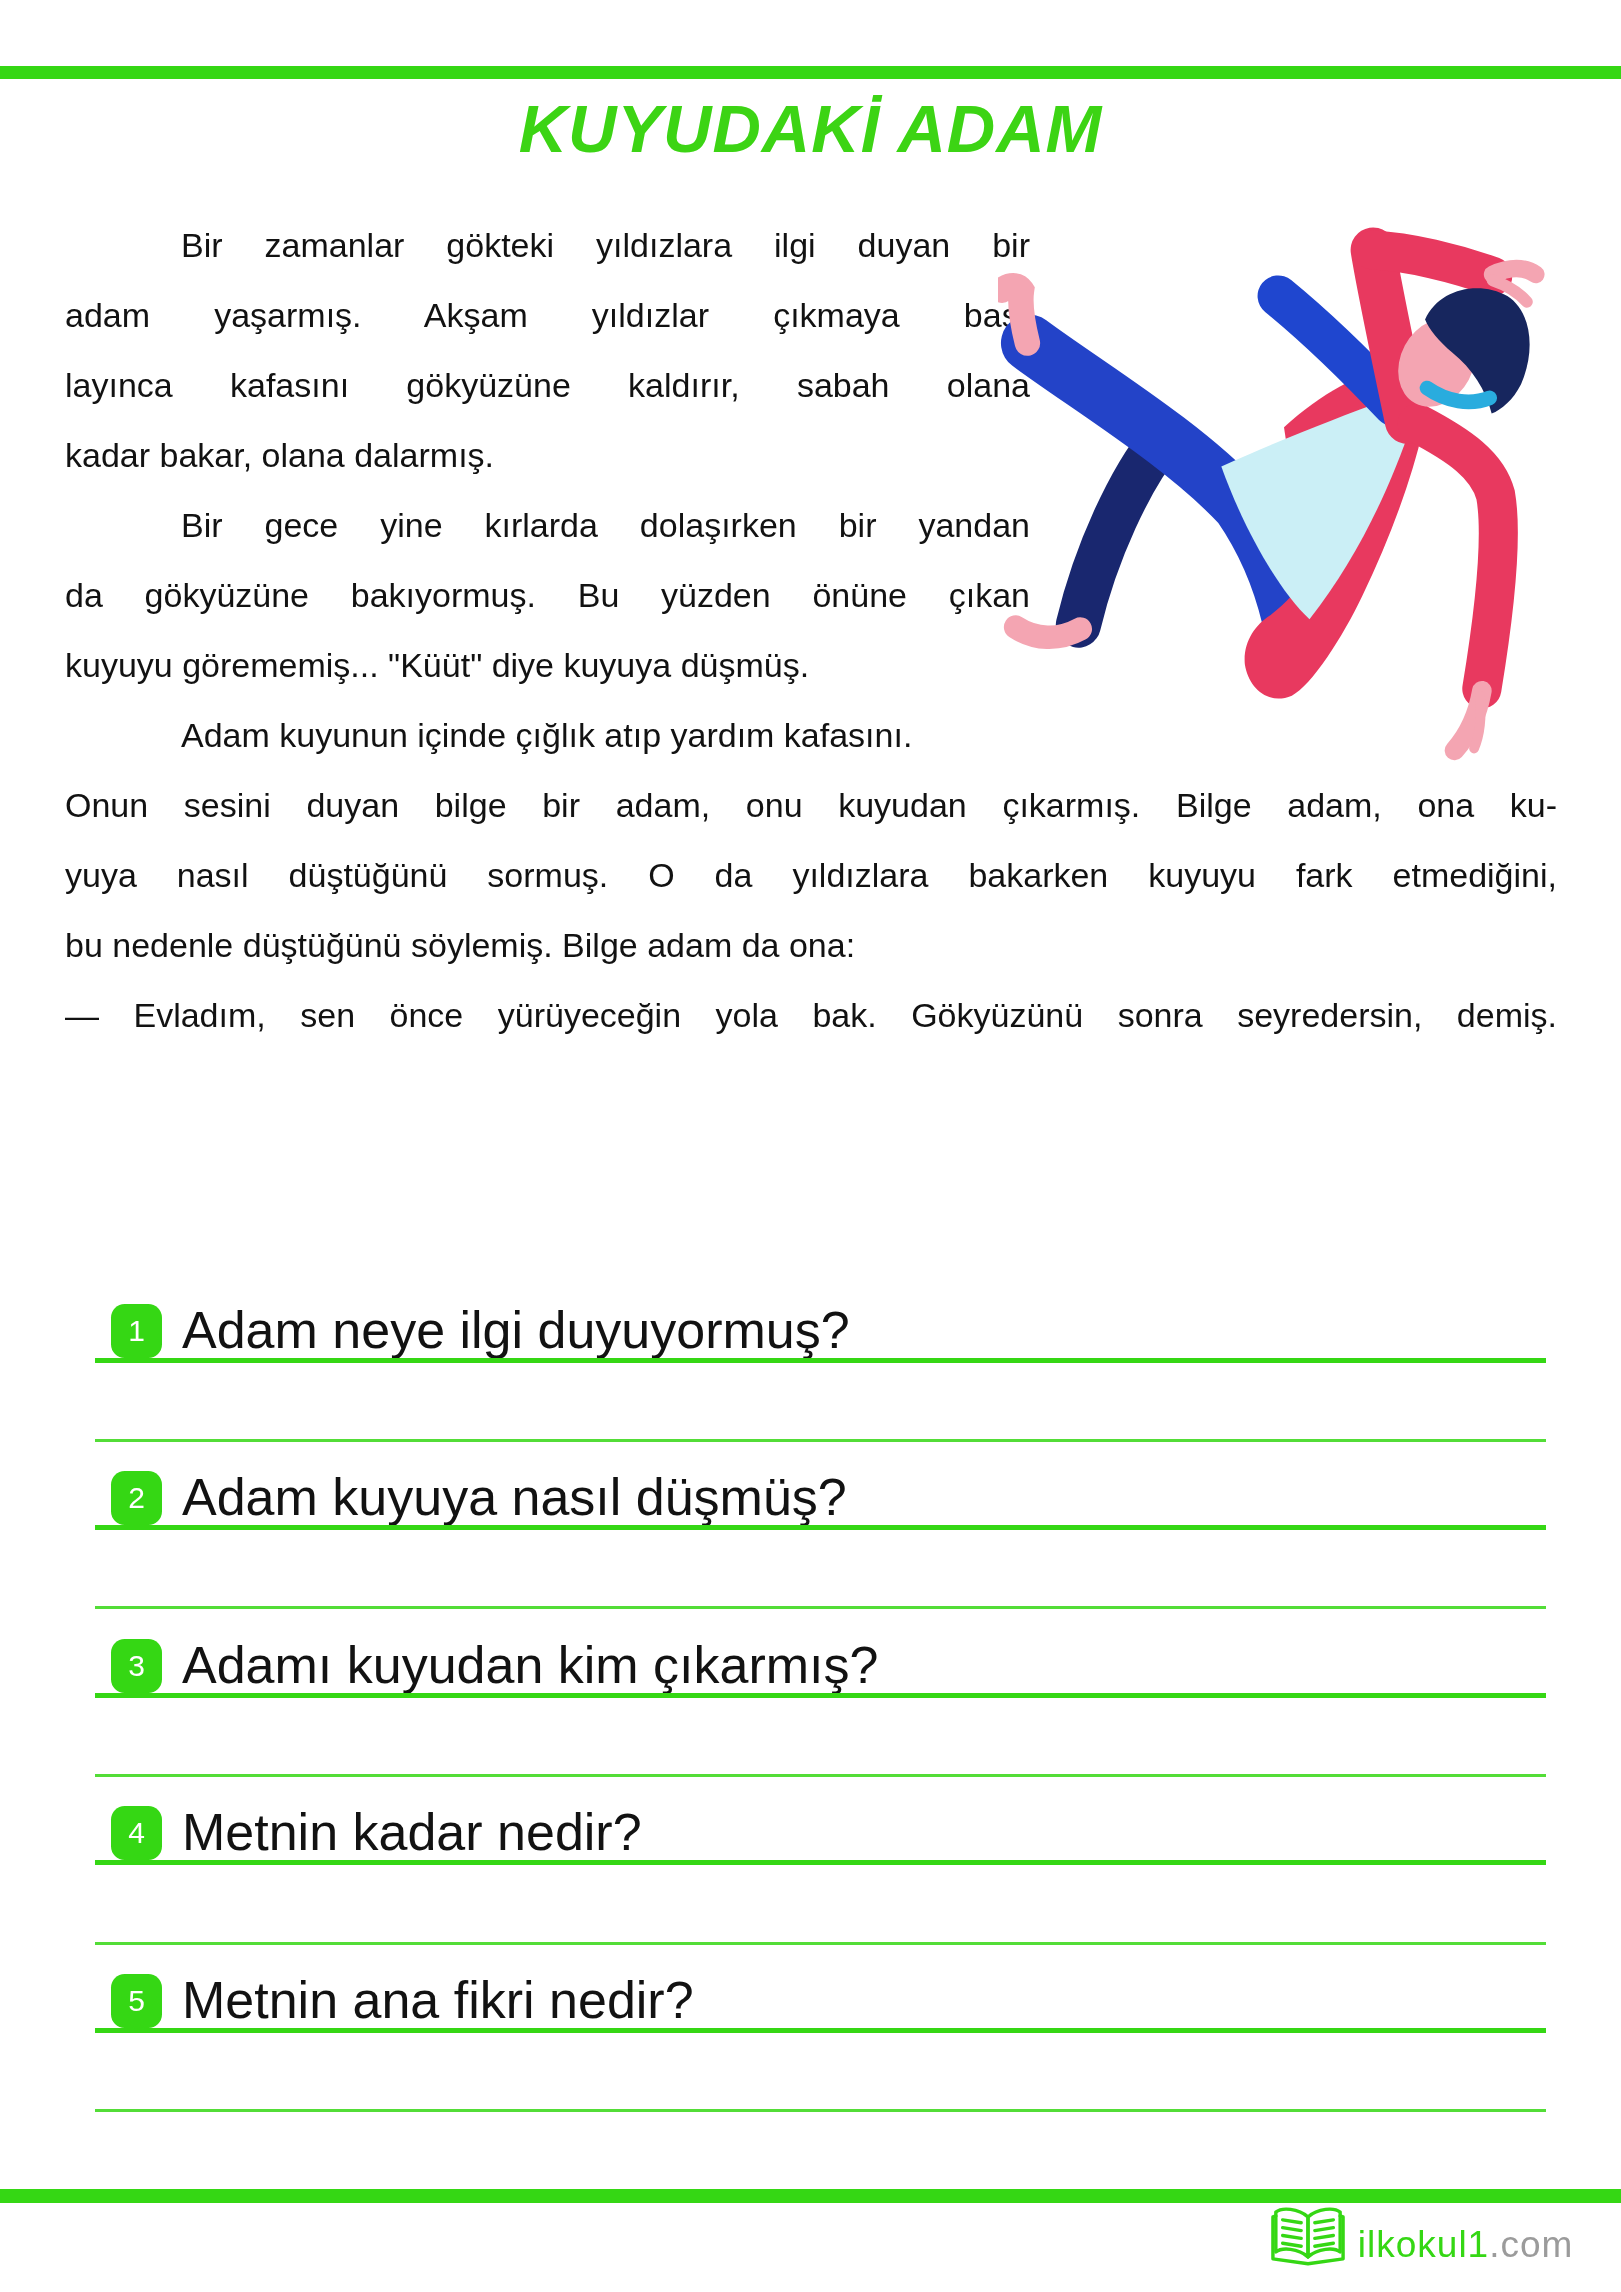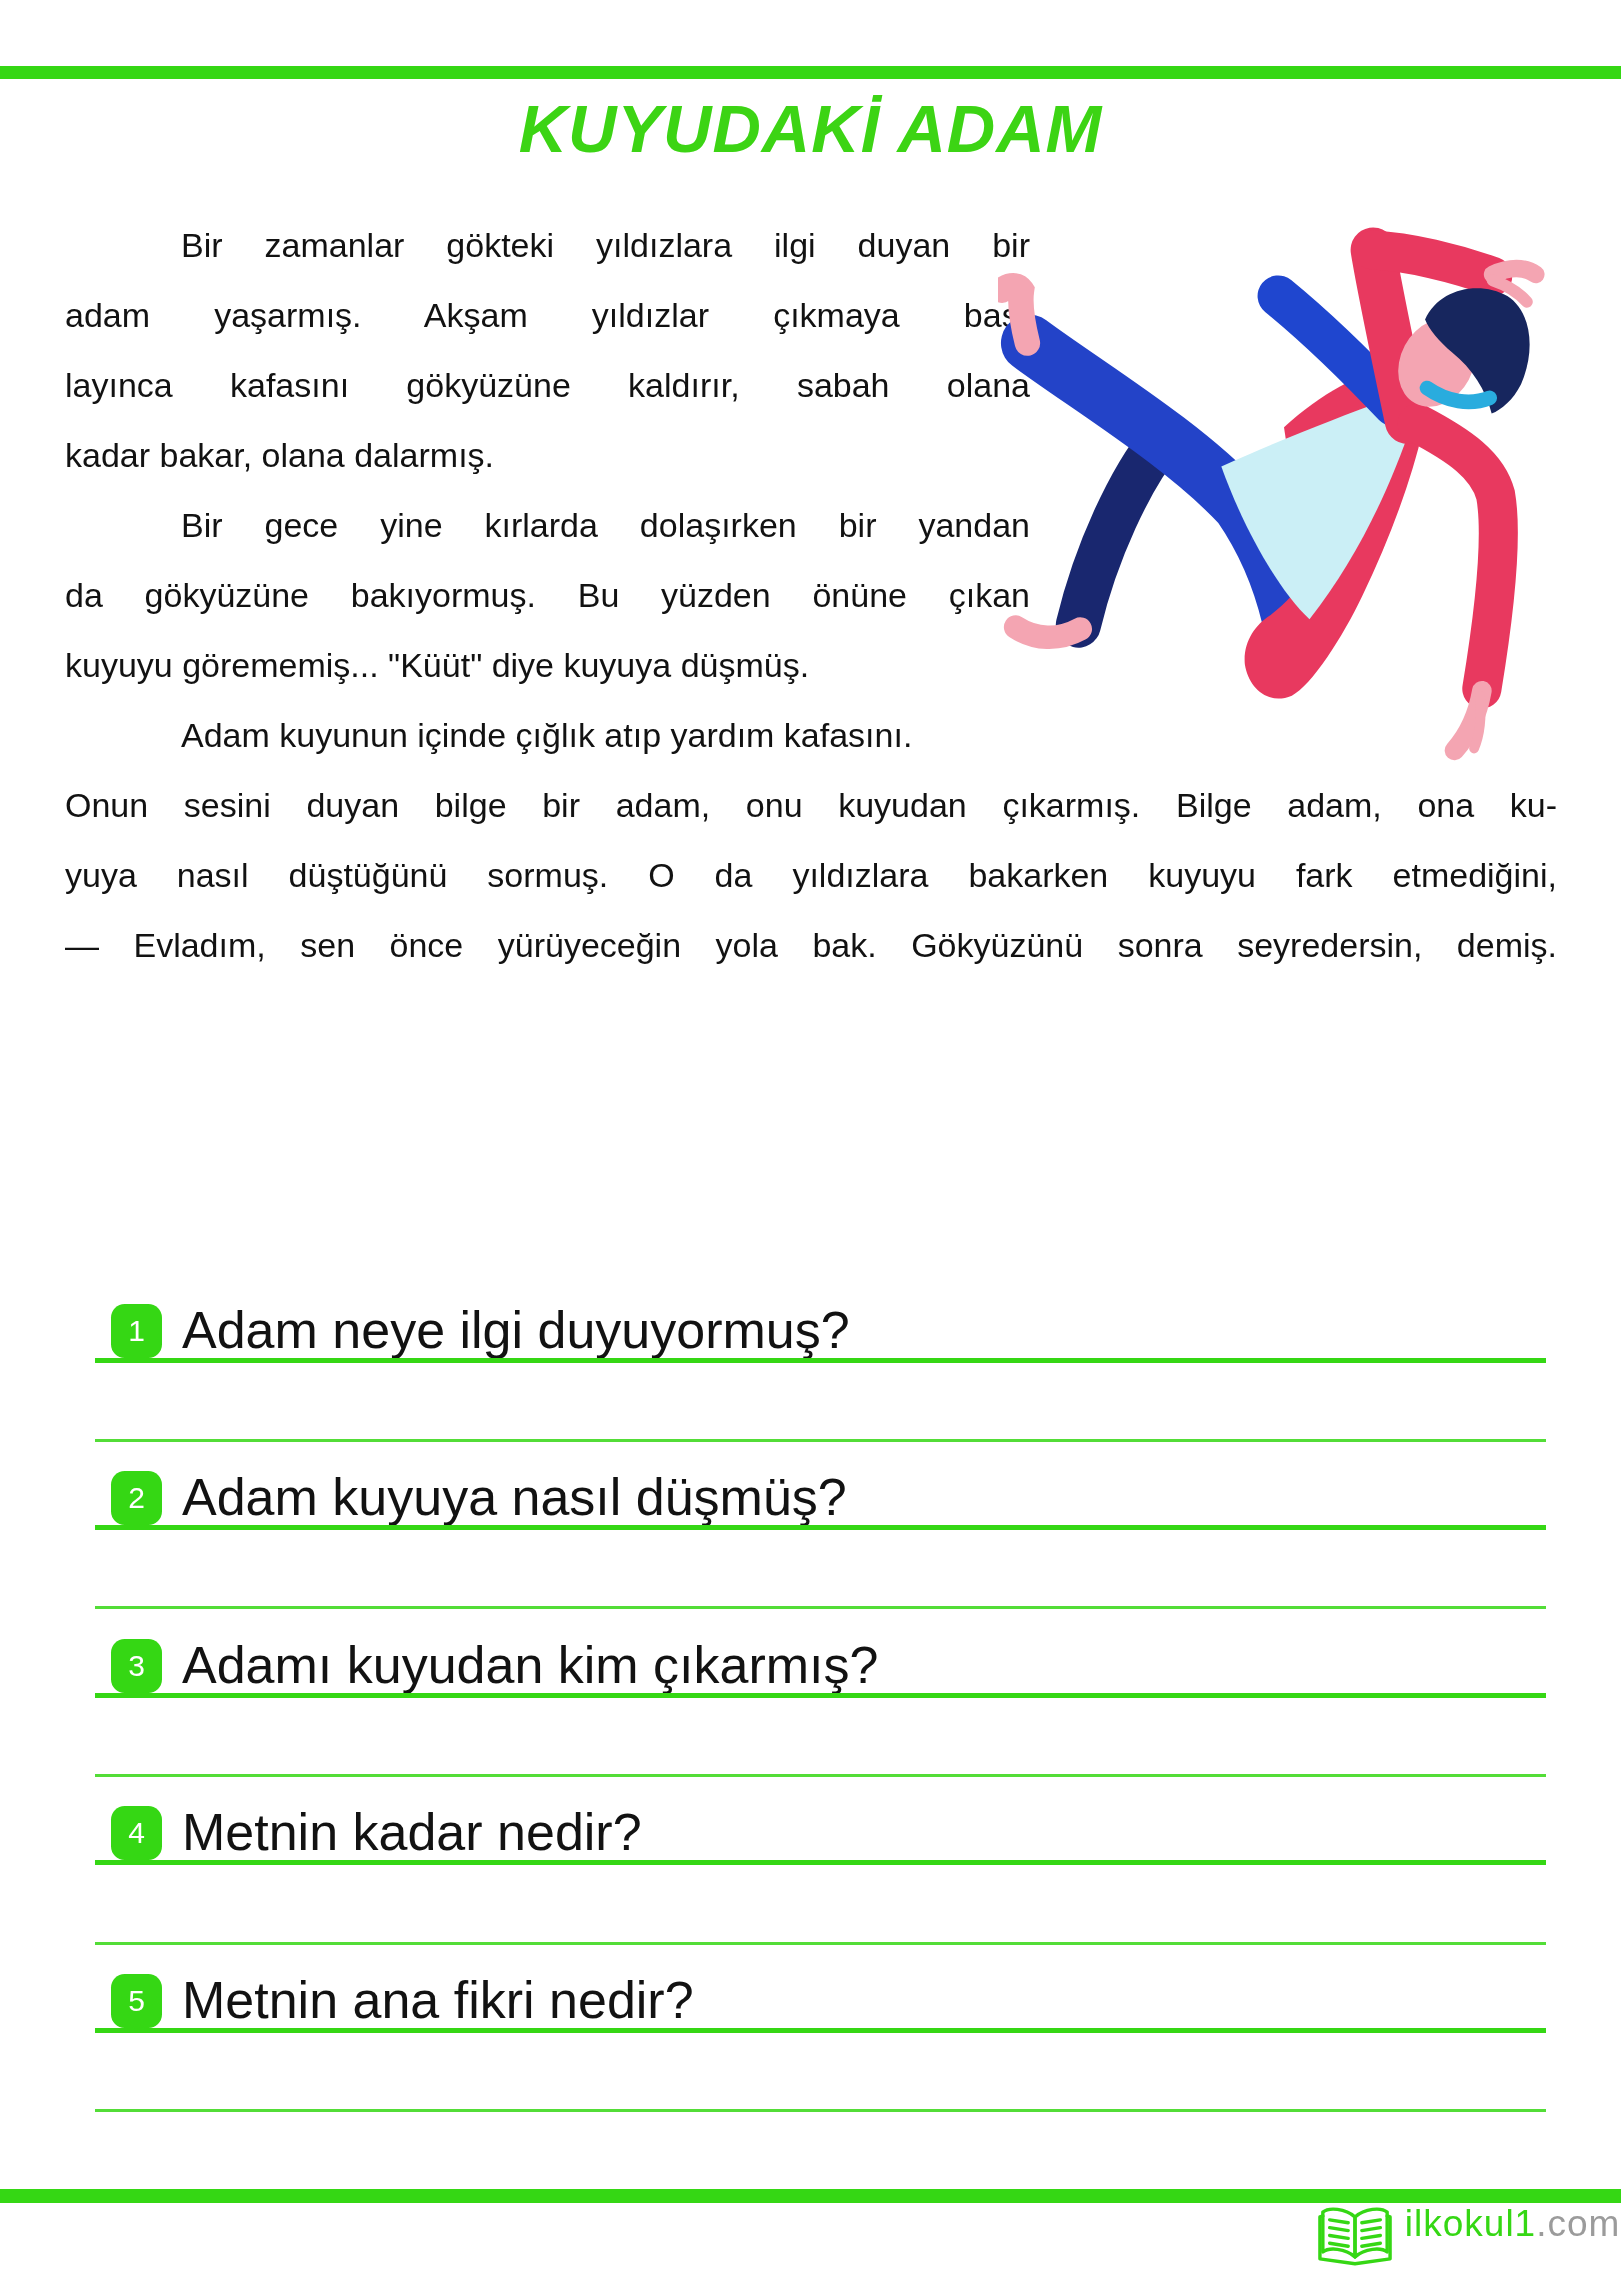--- a/index.html
+++ b/index.html
@@ -39,21 +39,21 @@
     background:var(--accent-green); border-radius:13.7px;
     color:#ffffff; font-size:30px; text-align:center; line-height:54px;
   }
   .q-text {
     position:absolute; left:182px; top:-2px; height:56px; line-height:56px;
     font-size:52px; color:var(--text-black); white-space:nowrap;
   }
   .q-underline { position:absolute; left:95px; top:54px; width:1451px; height:4.9px; background:var(--accent-green); }
   .answer-line { position:absolute; left:95px; width:1451px; height:2.9px; background:var(--accent-green); opacity:.85; }
   .footbar { position:absolute; left:0; top:2189px; width:100%; height:13.7px; background:var(--accent-green); }
-  .logo { position:absolute; left:1317px; top:2203px; height:63px; display:flex; align-items:flex-start; gap:11.8px; }
+  .logo { position:absolute; left:1270px; top:2203px; height:63px; display:flex; align-items:flex-end; gap:11.8px; }
   .logo-text { font-size:37px; letter-spacing:1px; color:var(--accent-green); white-space:nowrap; }
   .logo-text .tld { color:var(--logo-gray); }
 </style>
 </head>
 <body>
 
 <div class="page">
 
   <div class="topbar"></div>
 
@@ -63,20 +63,21 @@
       <div class="line narrow indent justify">Bir zamanlar gökteki yıldızlara ilgi duyan bir</div>
       <div class="line narrow justify">adam yaşarmış. Akşam yıldızlar çıkmaya baş-</div>
       <div class="line narrow justify">layınca kafasını gökyüzüne kaldırır, sabah olana</div>
       <div class="line narrow">kadar bakar, olana dalarmış.</div>
       <div class="line narrow indent justify">Bir gece yine kırlarda dolaşırken bir yandan</div>
       <div class="line narrow justify">da gökyüzüne bakıyormuş. Bu yüzden önüne çıkan</div>
       <div class="line narrow">kuyuyu görememiş... "Küüt" diye kuyuya düşmüş.</div>
       <div class="line narrow indent">Adam kuyunun içinde çığlık atıp yardım kafasını.</div>
       <div class="line justify">Onun sesini duyan bilge bir adam, onu kuyudan çıkarmış. Bilge adam, ona ku-</div>
       <div class="line justify">yuya nasıl düştüğünü sormuş. O da yıldızlara bakarken kuyuyu fark etmediğini,</div>
+      <div class="line">bu nedenle düştüğünü söylemiş. Bilge adam da ona:</div>
       <div class="line justify">— Evladım, sen önce yürüyeceğin yola bak. Gökyüzünü sonra seyredersin, demiş.</div>
     </div>
 
   <svg class="illustration" viewBox="0 0 634 600" xmlns="http://www.w3.org/2000/svg">
 
     <path class="limb" d="M168,250 C135,290 100,365 82,440" stroke-width="46" stroke-linecap="round" stroke="#19276f"></path>
     <path class="limb" d="M84,444 C62,456 38,455 18,442" stroke-width="24" stroke-linecap="round" stroke="#f4a5b2"></path>
 
     <path class="limb" d="M298,432 C288,390 270,350 248,318 C190,255 90,195 32,152" stroke-width="58" stroke-linecap="round" stroke="#2343c8"></path>
     <path class="limb" d="M30,152 C24,128 22,112 24,98 C20,92 12,92 4,98" stroke-width="26" stroke-linecap="round" stroke="#f4a5b2"></path>

